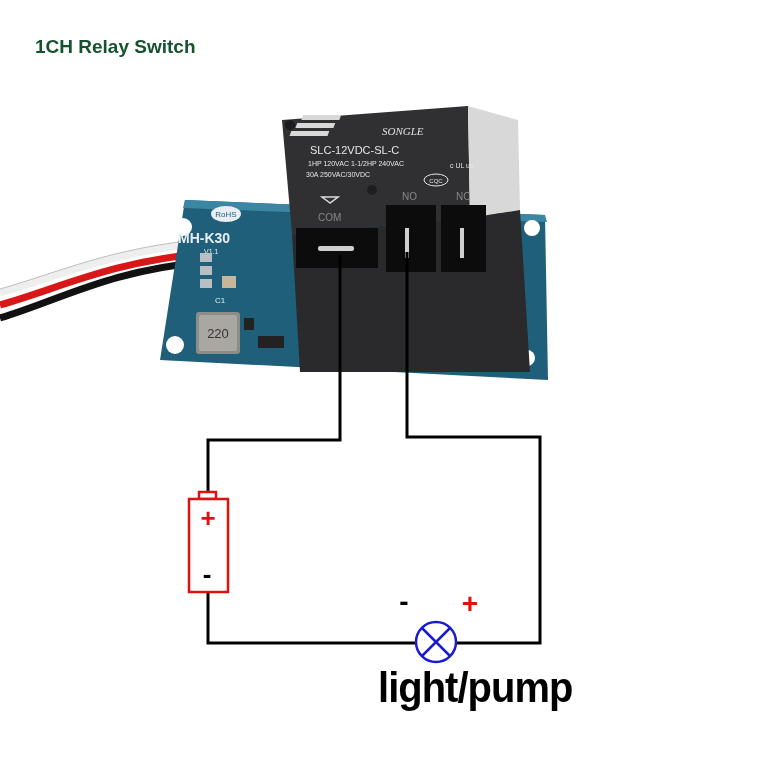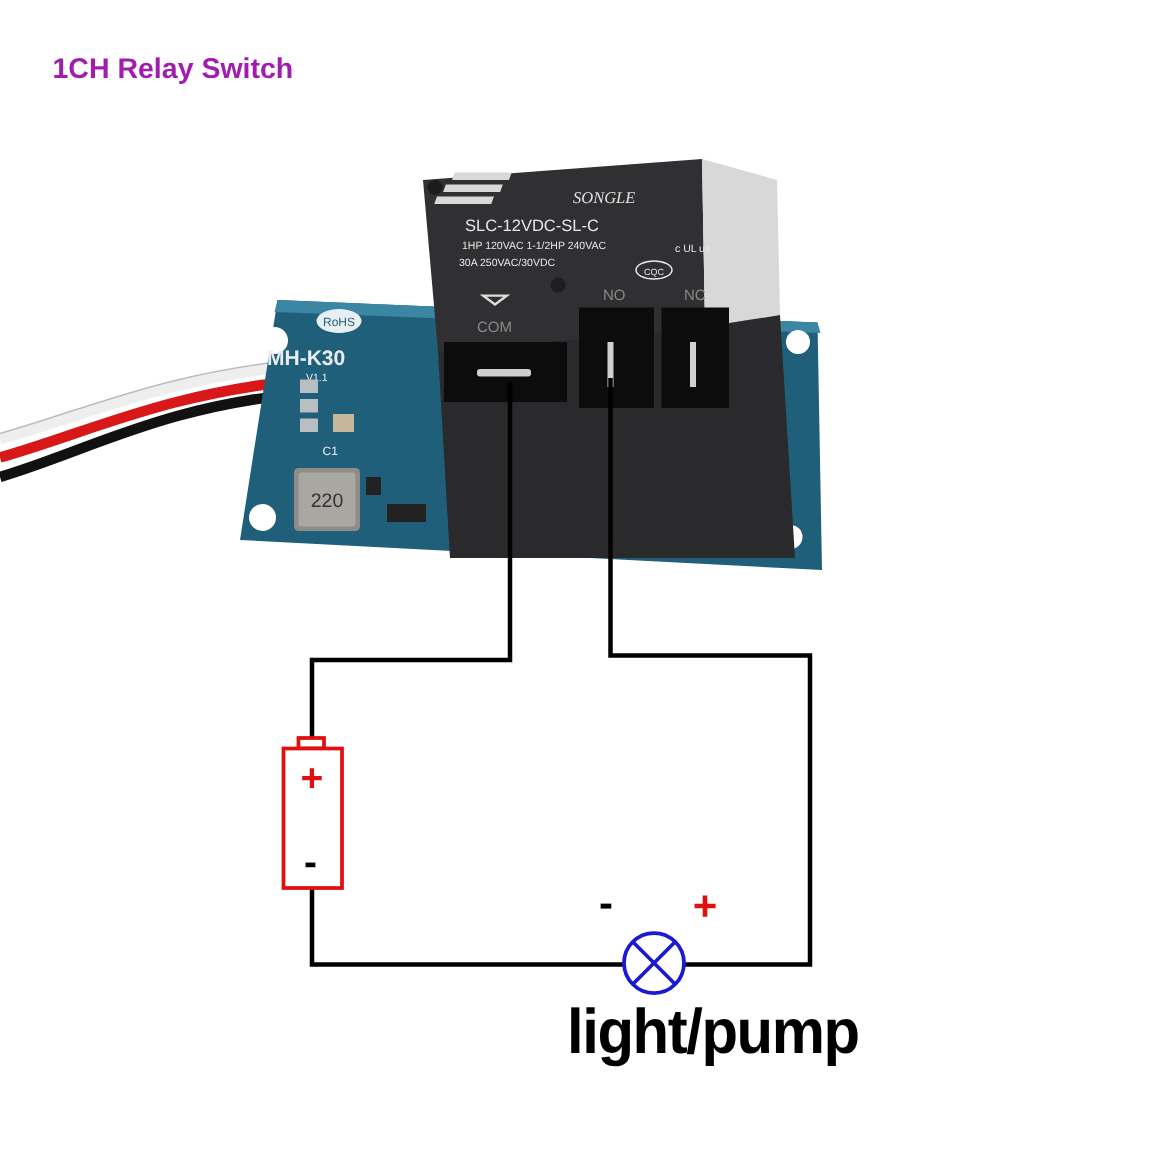--- a/index.html
+++ b/index.html
@@ -1,18 +1,18 @@
 <!DOCTYPE html>
 <html><head>
 <meta charset="utf-8">
 <style>
   html, body { margin:0; padding:0; }
   body { width:768px; height:768px; background:#ffffff; position:relative; overflow:hidden;
          font-family:"Liberation Sans", sans-serif; }
-  .title { position:absolute; left:35px; top:36px; font-size:19px; font-weight:bold; color:#a21caf; }
+  .title { position:absolute; left:35px; top:36px; font-size:19px; font-weight:bold; color:#14532d; }
   svg.main { position:absolute; left:0; top:0; }
   .label-big { position:absolute; left:378px; top:664px; font-size:42px; font-weight:bold; color:#000;
                letter-spacing:-1px; transform:scaleX(0.95); transform-origin:left top; }
 </style>
 </head>
 <body>
 
 <div class="title">1CH Relay Switch</div>
 
 <svg class="main" width="768" height="768" viewBox="0 0 768 768">

